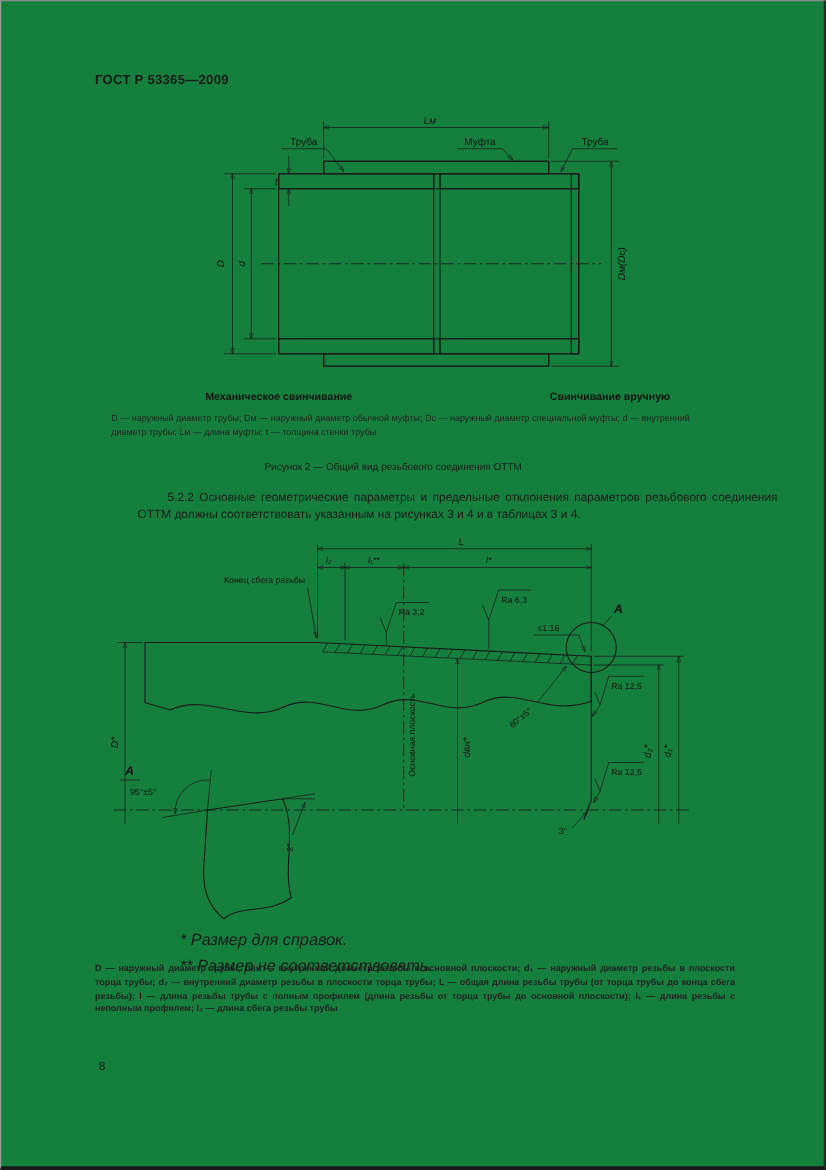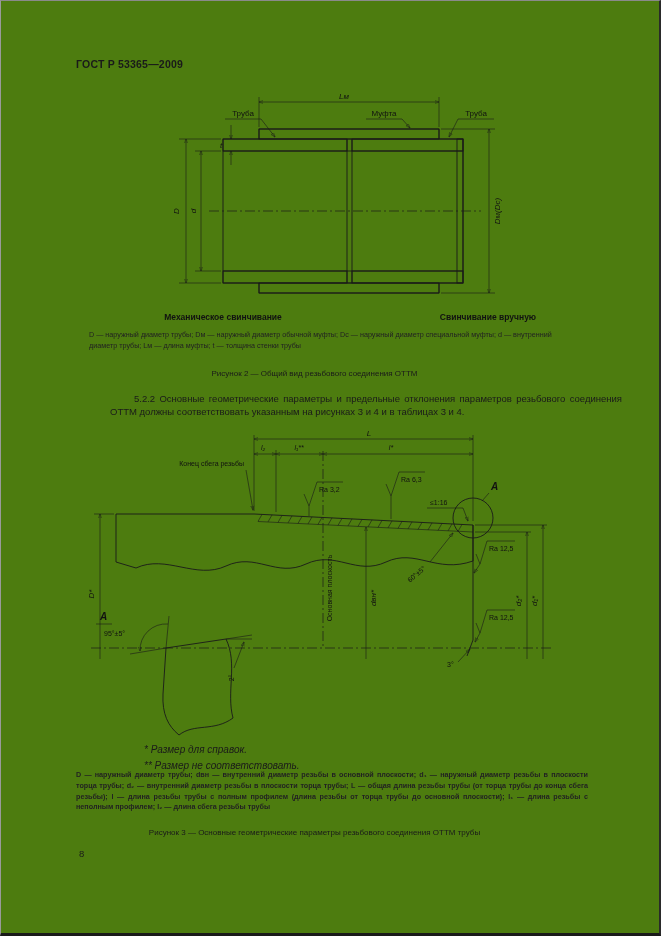--- a/index.html
+++ b/index.html
@@ -1,40 +1,40 @@
 <!DOCTYPE html>
 <html><head>
 <meta charset="utf-8">
 <style>
   * { margin:0; padding:0; box-sizing:border-box; }
   html,body { background:#e8e8e8; }
   body { font-family:"Liberation Sans","DejaVu Sans",sans-serif; color:#1a1a1a; }
   .page {
-    position:relative; width:661px; height:936px; background:#4d7c0f; overflow:hidden;
+    position:relative; width:661px; height:936px; background:#15803d; overflow:hidden;
     border-top:1px solid #8a8a8a; border-left:1px solid #9a9a9a;
     border-right:2px solid #2a2a2a; border-bottom:3px solid #1a1a1a;
   }
   .header { position:absolute; left:75px; top:57px; font-size:10.5px; font-weight:bold; letter-spacing:.2px; }
   .fig { position:absolute; }
   svg line, svg path, svg polyline, svg circle, svg rect { stroke:#1a1a1a; fill:none; stroke-width:0.9; }
   svg text { stroke:none; fill:#111; }
   .thin { stroke-width:0.6; }
   .dd  { stroke-width:0.7; stroke-dasharray:10 3 2 3; }
   .lbl { font-size:8px; }
   .lbl-s { font-size:7px; }
   .dim { font-size:8px; font-style:italic; }
   .dim-s { font-size:7px; font-style:italic; }
   .cap { font-size:8.5px; font-weight:bold; }
   .detA { font-size:10px; font-style:italic; font-weight:bold; }
   .legend { position:absolute; font-size:7.2px; line-height:1.5; color:#222; }
   .legend.center { text-align:left; }
   .legend.just { text-align:justify;font-weight:bold; }
   .fig-title { position:absolute; left:0; width:627px; text-align:center; font-size:8px; color:#1a1a1a; }
   .para { position:absolute; left:75px; width:512px; font-size:9.5px; line-height:1.42; text-align:justify; text-indent:24px; }
-  .footnotes { position:absolute; left:143px; top:741px; font-size:10px; line-height:1.6; font-style:italic; }
+  .footnotes { position:absolute; left:143px; top:741px; font-size:13px; line-height:1.6; font-style:italic; }
   .pagenum { position:absolute; left:78px; top:847px; font-size:9.5px; }
 </style>
 </head>
 <body>
 
 <div class="page">
 
   <div class="header">ГОСТ Р 53365—2009</div>
 
   <svg class="fig" style="left:150px;top:88px" width="400" height="238" viewBox="0 0 400 238">
@@ -250,17 +250,16 @@
     </g>
   </svg>
 
   <div class="footnotes">
     <div>* Размер для справок.</div>
     <div>** Размер не соответствовать.</div>
   </div>
 
   <div class="legend just" style="left:75px; top:769px; width:512px;">D — наружный диаметр трубы; dвн — внутренний диаметр резьбы в основной плоскости; d₁ — наружный диаметр резьбы в плоскости торца трубы; d₂ — внутренний диаметр резьбы в плоскости торца трубы; L — общая длина резьбы трубы (от торца трубы до конца сбега резьбы); l — длина резьбы трубы с полным профилем (длина резьбы от торца трубы до основной плоскости); l₁ — длина резьбы с неполным профилем; l₂ — длина сбега резьбы трубы</div>
 
-  <div class="fig-title" style="top:827px;">Рисунок 3 — Основные геометрические параметры резьбового соединения ОТТМ трубы</div>
 
   <div class="pagenum">8</div>
 
 </div>
 
 </body></html>

